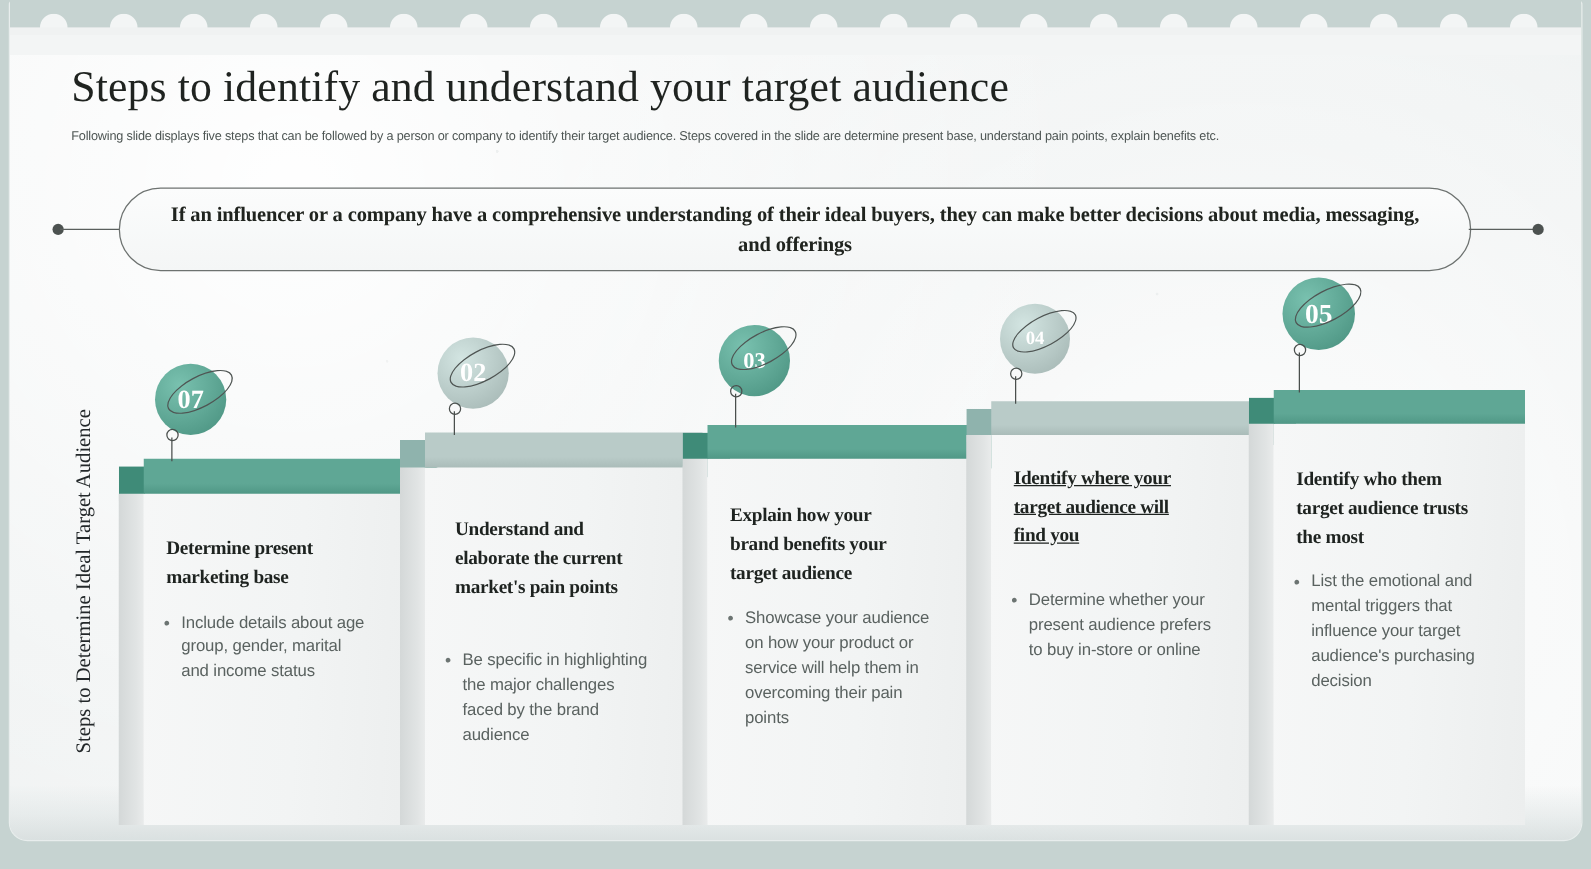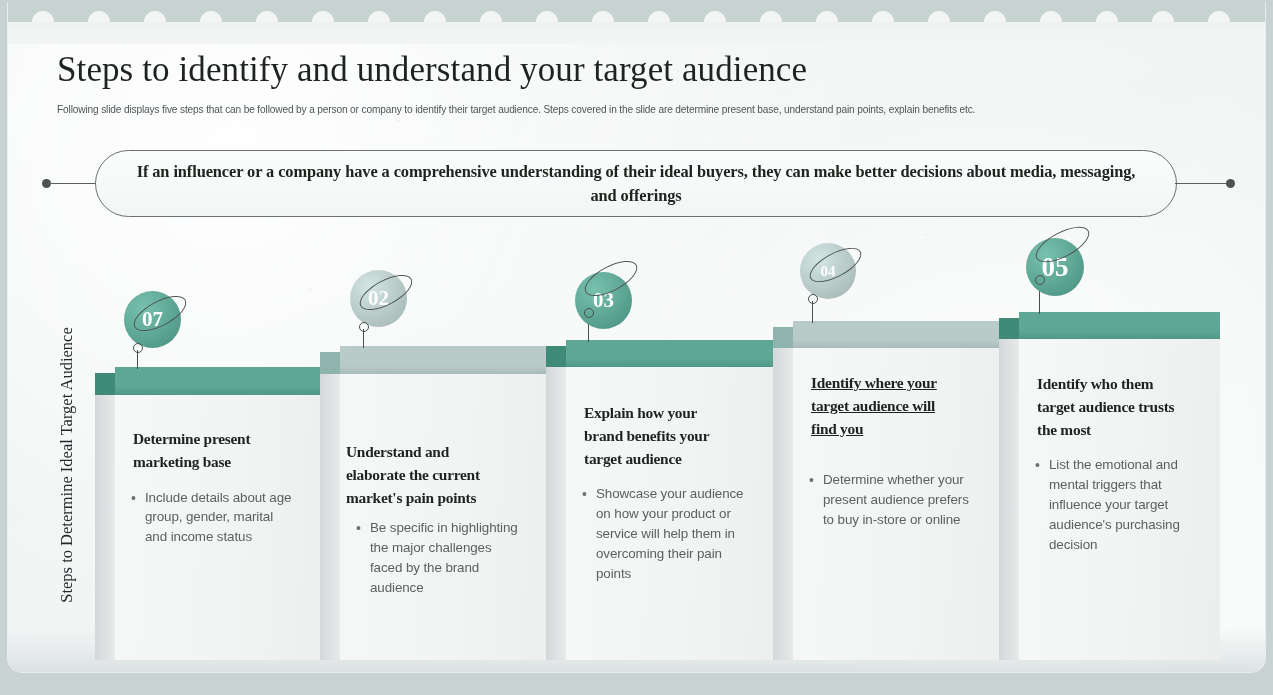--- a/index.html
+++ b/index.html
@@ -185,21 +185,21 @@
       </div>
       <div class="m-ring" style="left: 7px; top: 10px; width: 56px; height: 23px; border-radius: 50%; transform: rotate(-28deg); border-color: rgb(79, 85, 83);"></div>
       <div class="m-knot" style="left: 9px; top: 52px;"></div>
     </div>
     <div class="step" style="left: 320px; top: 346px; width: 264px; height: 314px;">
       <div style="position: absolute; left: 0px; top: 6px; width: 21px; height: 28px; background: rgb(143, 179, 173); clip-path: polygon(0% 0%, 100% 0%, 100% 78%, 0% 100%);"></div>
       <div class="col-side" style="left: 0px; top: 28px; height: 286px; background: linear-gradient(90deg, rgb(212, 216, 216) 0%, rgb(225, 228, 228) 70%, rgb(233, 235, 235) 100%);"></div>
       <div class="col-front" style="left: 20px; top: 28px; width: 222px; height: 286px;"></div>
       <div style="position: absolute; left: 20px; top: 0px; width: 222px; height: 28px; background: linear-gradient(rgb(185, 203, 200) 0%, rgb(185, 203, 200) 70%, rgb(170, 188, 185) 100%);"></div>
       <div style="position: absolute; left: 242px; top: 0px; width: 22px; height: 36px; background: rgb(143, 179, 173); clip-path: polygon(0% 0%, 100% 34%, 100% 100%, 0% 100%);"></div>
-      <div class="s-head" style="left: 26px; top: 67px; width: 148px; margin-top: 28px;">Understand and elaborate the current market's pain points</div>
+      <div class="s-head" style="left: 44px; top: 67px; width: 148px;">Understand and elaborate the current market's pain points</div>
       <div class="s-bullet" style="left: 36px; top: 172.2px; width: 164px;">
         <span class="s-dot">•</span>
         <span class="s-btxt">Be specific in highlighting the major challenges faced by the brand audience</span>
       </div>
     </div>
     <div class="marker" style="left: 350px; top: 270px; width: 87px; height: 80px;">
       <div class="m-stem" style="left: 13px; top: 59px; height: 19px;"></div>
       <div class="m-circle" style="left: 0px; top: 0px; width: 57px; height: 57px; font-size: 21px; background: radial-gradient(circle at 34% 30%, rgb(211, 229, 226) 0%, rgb(185, 203, 200) 52%, rgb(160, 178, 175) 100%);">
         <span>02</span>
       </div>
@@ -213,21 +213,21 @@
       <div style="position: absolute; left: 20px; top: 0px; width: 222px; height: 27px; background: linear-gradient(rgb(95, 167, 149) 0%, rgb(95, 167, 149) 70%, rgb(80, 152, 134) 100%);"></div>
       <div style="position: absolute; left: 242px; top: 0px; width: 22px; height: 35px; background: rgb(63, 139, 120); clip-path: polygon(0% 0%, 100% 34%, 100% 100%, 0% 100%);"></div>
       <div class="s-head" style="left: 38px; top: 62px; width: 150px;">Explain how your brand benefits your target audience</div>
       <div class="s-bullet" style="left: 36px; top: 144.4px; width: 166px;">
         <span class="s-dot">•</span>
         <span class="s-btxt">Showcase your audience on how your product or service will help them in overcoming their pain points</span>
       </div>
     </div>
     <div class="marker" style="left: 575px; top: 256px; width: 87px; height: 88px;">
       <div class="m-stem" style="left: 13px; top: 59px; height: 27px;"></div>
-      <div class="m-circle" style="left: 0px; top: 16px; width: 57px; height: 57px; font-size: 21px; background: radial-gradient(circle at 34% 30%, rgb(121, 193, 175) 0%, rgb(95, 167, 149) 52%, rgb(70, 142, 124) 100%);">
+      <div class="m-circle" style="left: 0px; top: 4px; width: 57px; height: 57px; font-size: 18px; background: radial-gradient(circle at 34% 30%, rgb(121, 193, 175) 0%, rgb(95, 167, 149) 52%, rgb(70, 142, 124) 100%);">
         <span>03</span>
       </div>
       <div class="m-ring" style="left: 7px; top: 10px; width: 56px; height: 23px; border-radius: 50%; transform: rotate(-28deg); border-color: rgb(79, 85, 83);"></div>
       <div class="m-knot" style="left: 9px; top: 52px;"></div>
     </div>
     <div class="step" style="left: 773px; top: 321px; width: 264px; height: 339px;">
       <div style="position: absolute; left: 0px; top: 6px; width: 21px; height: 27px; background: rgb(143, 179, 173); clip-path: polygon(0% 0%, 100% 0%, 100% 78%, 0% 100%);"></div>
       <div class="col-side" style="left: 0px; top: 27px; height: 312px; background: linear-gradient(90deg, rgb(212, 216, 216) 0%, rgb(225, 228, 228) 70%, rgb(233, 235, 235) 100%);"></div>
       <div class="col-front" style="left: 20px; top: 27px; width: 222px; height: 312px;"></div>
       <div style="position: absolute; left: 20px; top: 0px; width: 222px; height: 27px; background: linear-gradient(rgb(185, 203, 200) 0%, rgb(185, 203, 200) 70%, rgb(170, 188, 185) 100%);"></div>
@@ -252,19 +252,19 @@
       <div class="col-front" style="left: 20px; top: 27px; width: 201px; height: 321px;"></div>
       <div style="position: absolute; left: 20px; top: 0px; width: 201px; height: 27px; background: linear-gradient(rgb(95, 167, 149) 0%, rgb(95, 167, 149) 70%, rgb(80, 152, 134) 100%);"></div>
       <div class="s-head" style="left: 38px; top: 61px; width: 155px;">Identify who them target audience trusts the most</div>
       <div class="s-bullet" style="left: 36px; top: 143.4px; width: 171px;">
         <span class="s-dot">•</span>
         <span class="s-btxt">List the emotional and mental triggers that influence your target audience's purchasing decision</span>
       </div>
     </div>
     <div class="marker" style="left: 1026px; top: 222px; width: 88px; height: 94px;">
       <div class="m-stem" style="left: 13px; top: 60px; height: 32px;"></div>
-      <div class="m-circle" style="left: 0px; top: 16px; width: 58px; height: 58px; font-size: 27px; background: radial-gradient(circle at 34% 30%, rgb(121, 193, 175) 0%, rgb(95, 167, 149) 52%, rgb(70, 142, 124) 100%);">
+      <div class="m-circle" style="left: 0px; top: 0px; width: 58px; height: 58px; font-size: 22px; background: radial-gradient(circle at 34% 30%, rgb(121, 193, 175) 0%, rgb(95, 167, 149) 52%, rgb(70, 142, 124) 100%);">
         <span>05</span>
       </div>
       <div class="m-ring" style="left: 7px; top: 10px; width: 57px; height: 23px; border-radius: 50%; transform: rotate(-28deg); border-color: rgb(79, 85, 83);"></div>
       <div class="m-knot" style="left: 9px; top: 53px;"></div>
     </div>
   </div>
 
 </body></html>

